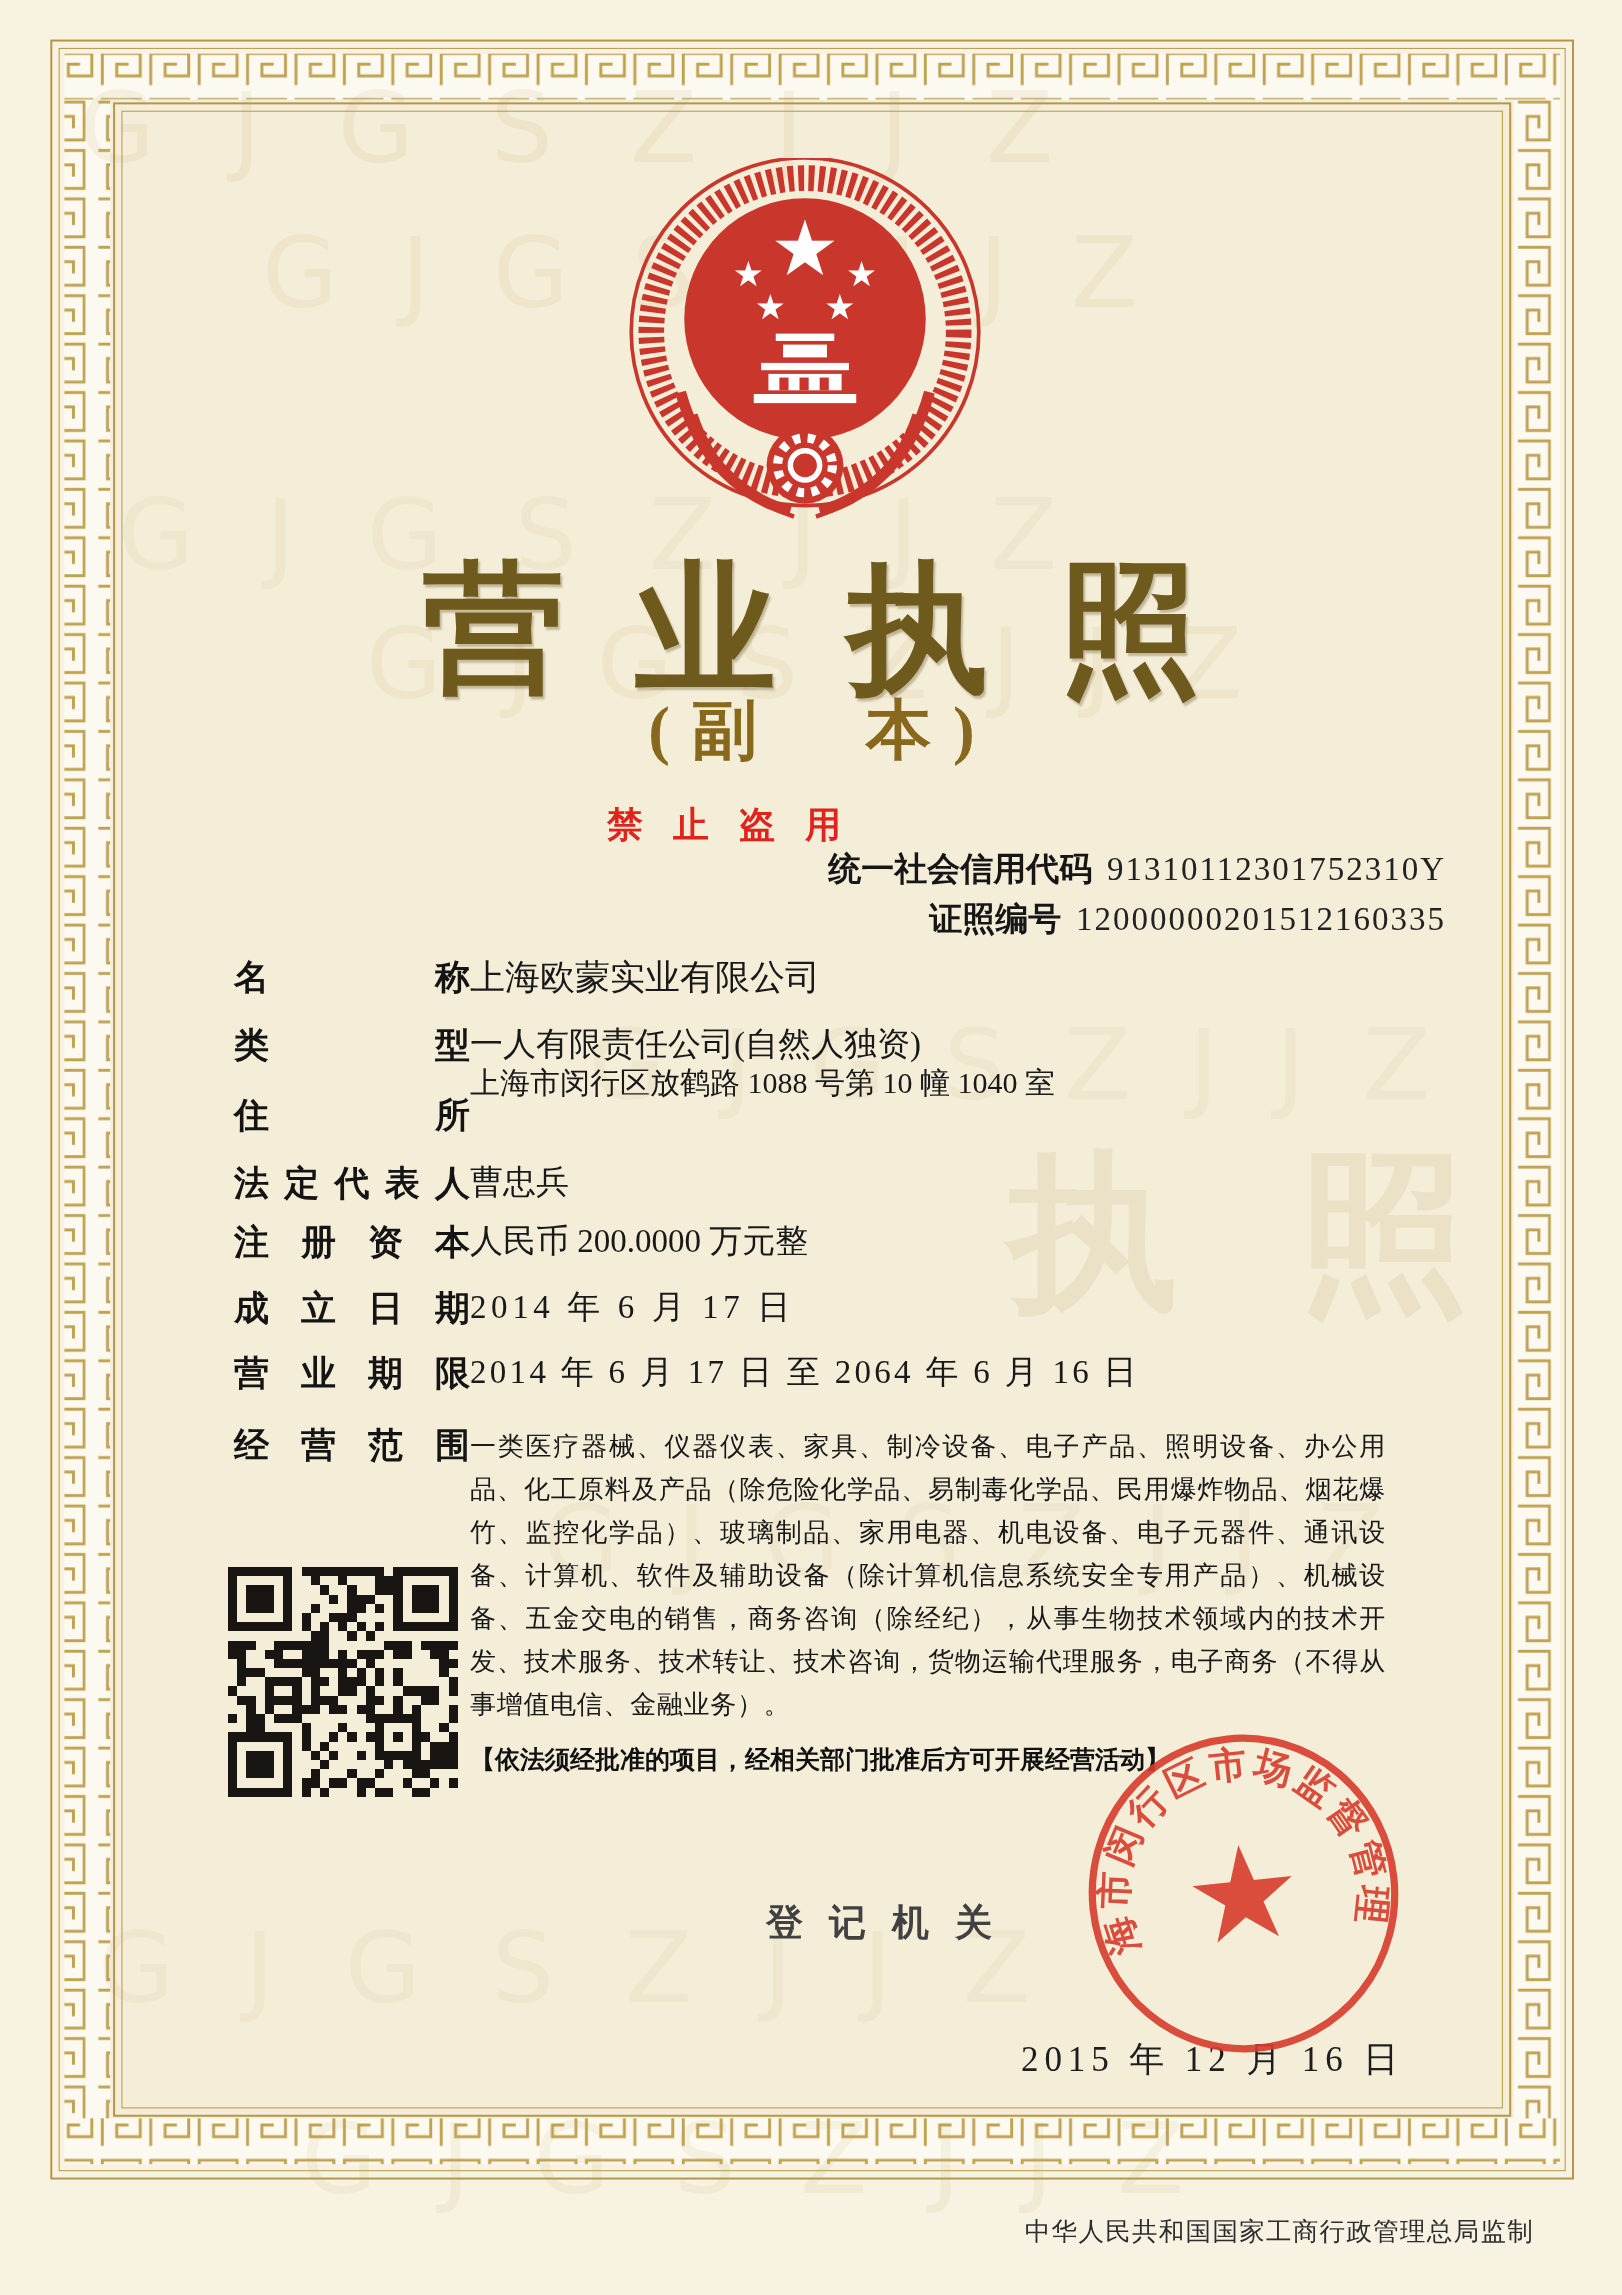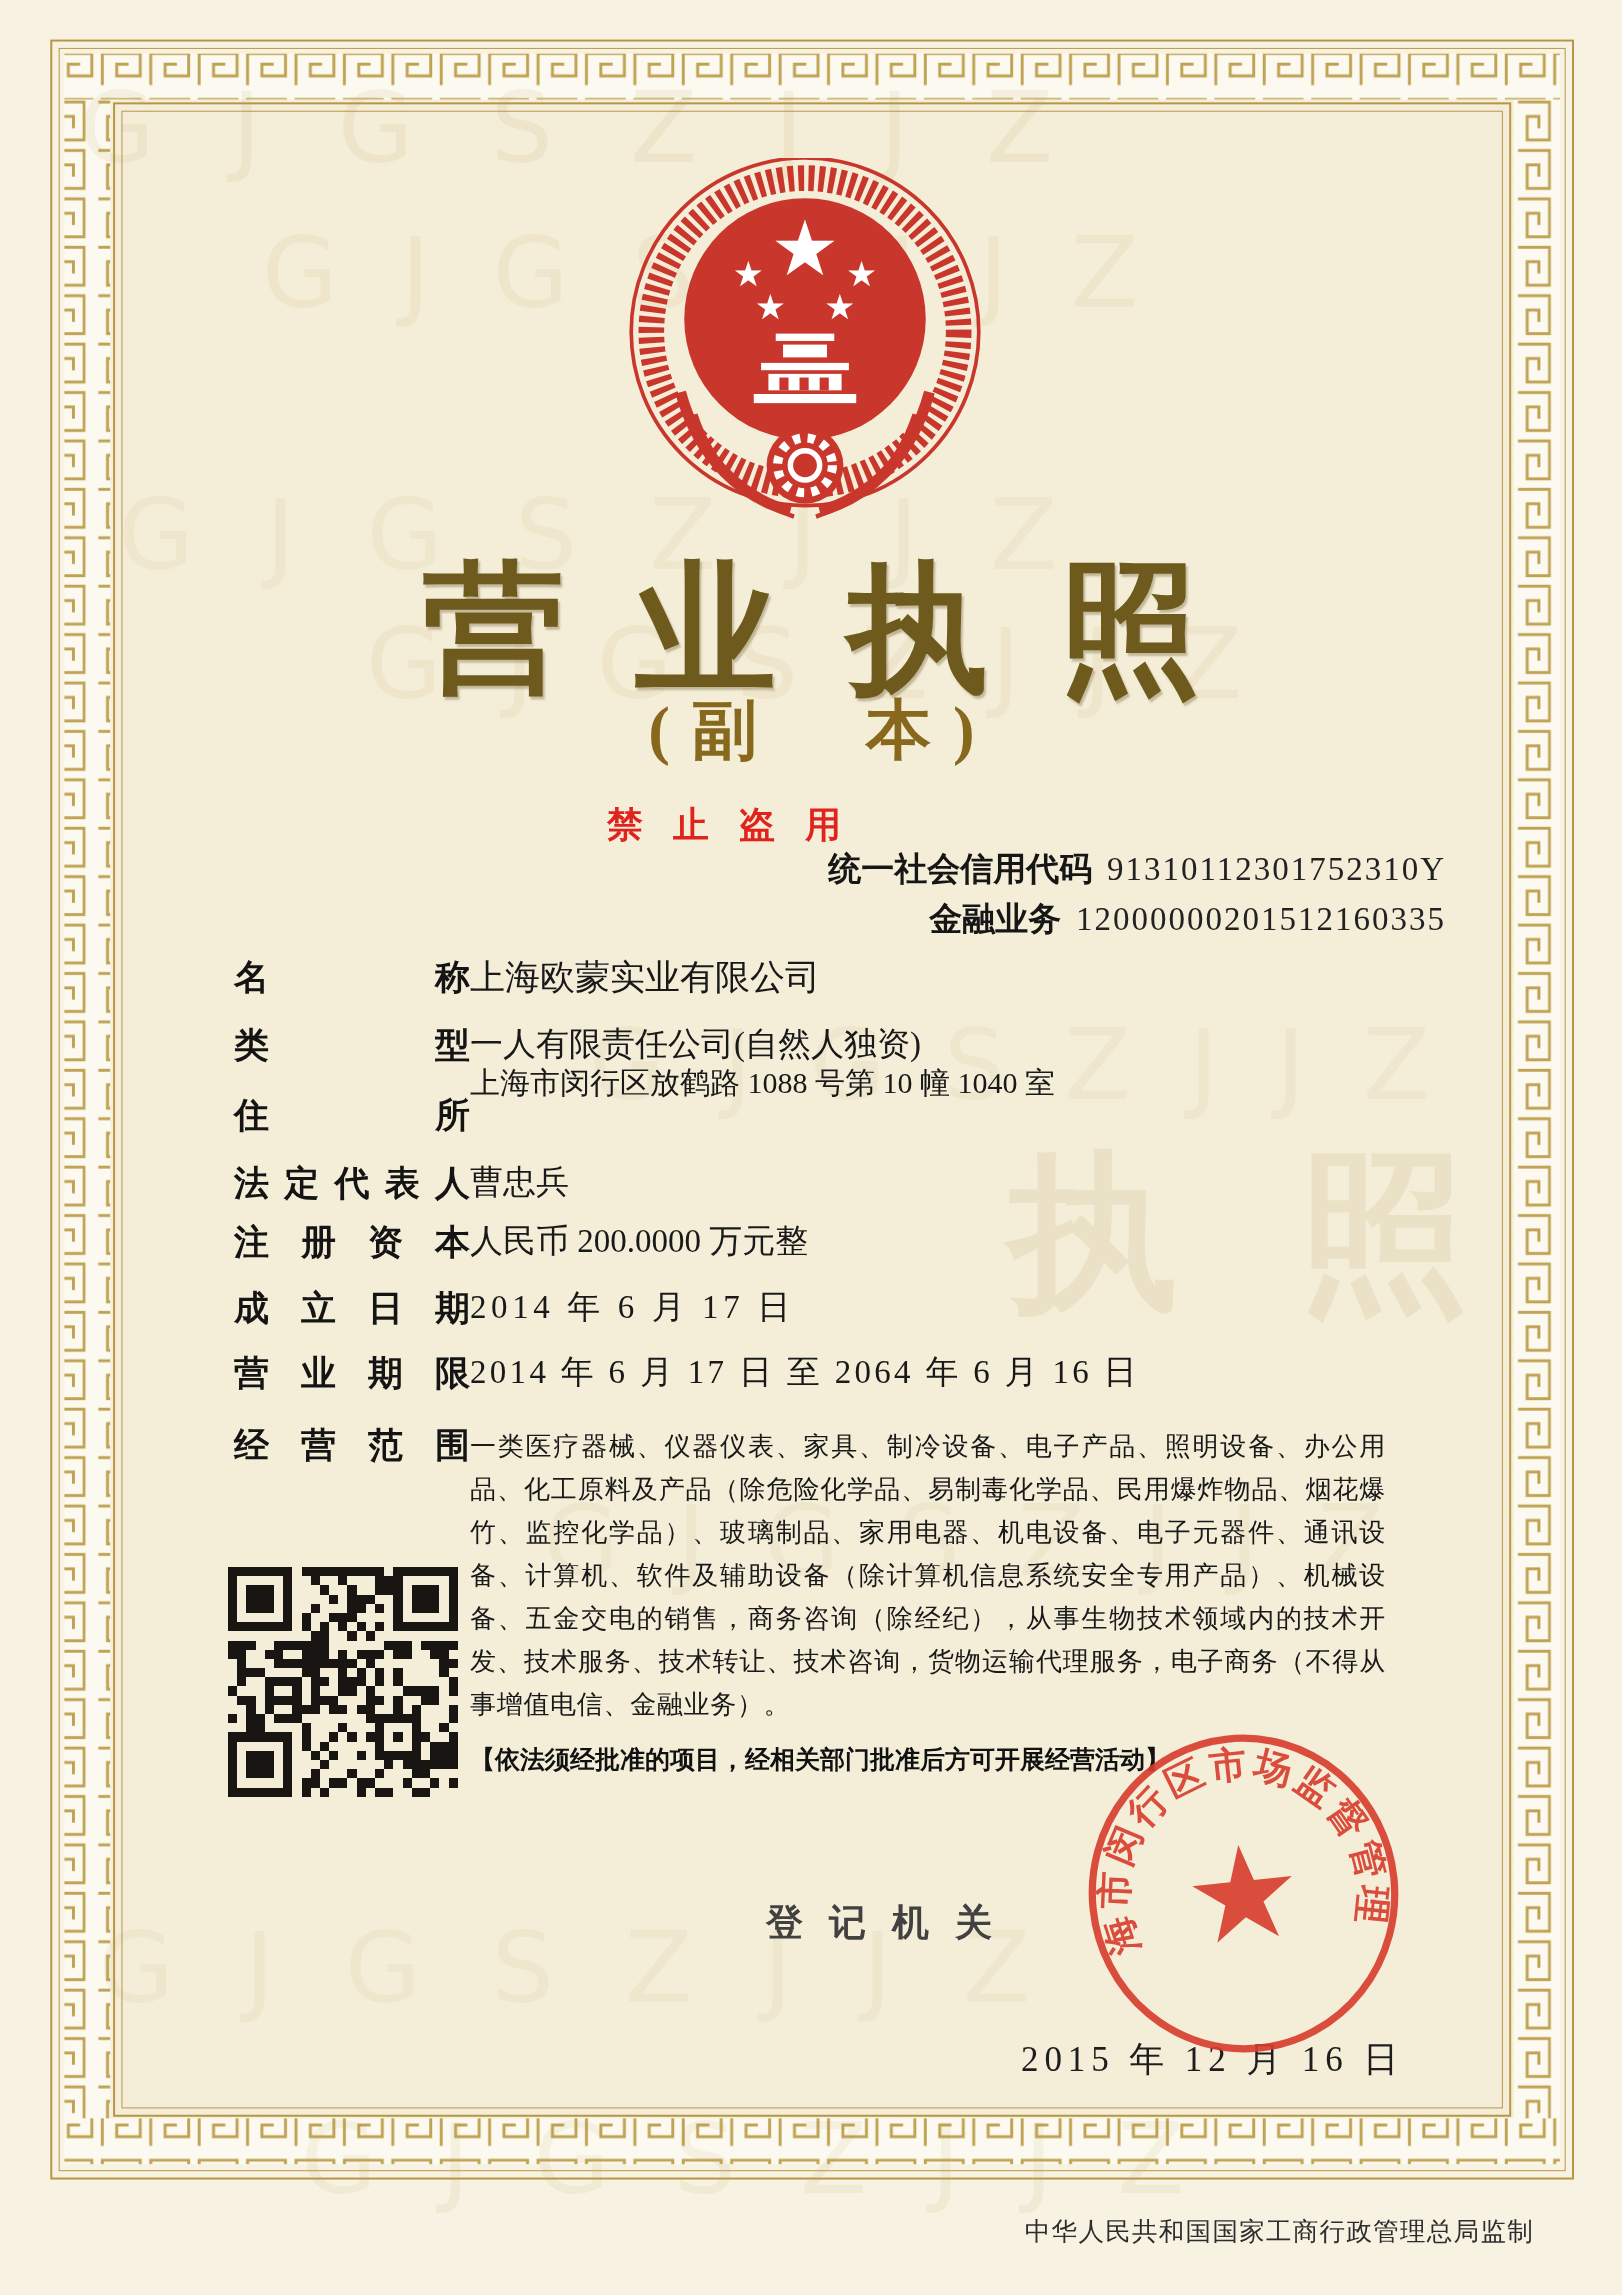--- a/index.html
+++ b/index.html
@@ -193,21 +193,21 @@
     <span class="t">营业执照</span>
   </div>
   <div class="abs forbid">禁止盗用</div>
 
   <div class="abs codes">
     <div class="code-line">
       <span class="code-label">统一社会信用代码</span>
       <span class="code-value">91310112301752310Y</span>
     </div>
     <div class="code-line">
-      <span class="code-label">金融业务</span>
+      <span class="code-label">证照编号</span>
       <span class="code-value">12000000201512160335</span>
     </div>
   </div>
 
   <div class="frow r-name">
     <span class="flabel">名称</span>
     <span class="fval">上海欧蒙实业有限公司</span>
   </div>
   <div class="frow r-type">
     <span class="flabel">类型</span>

